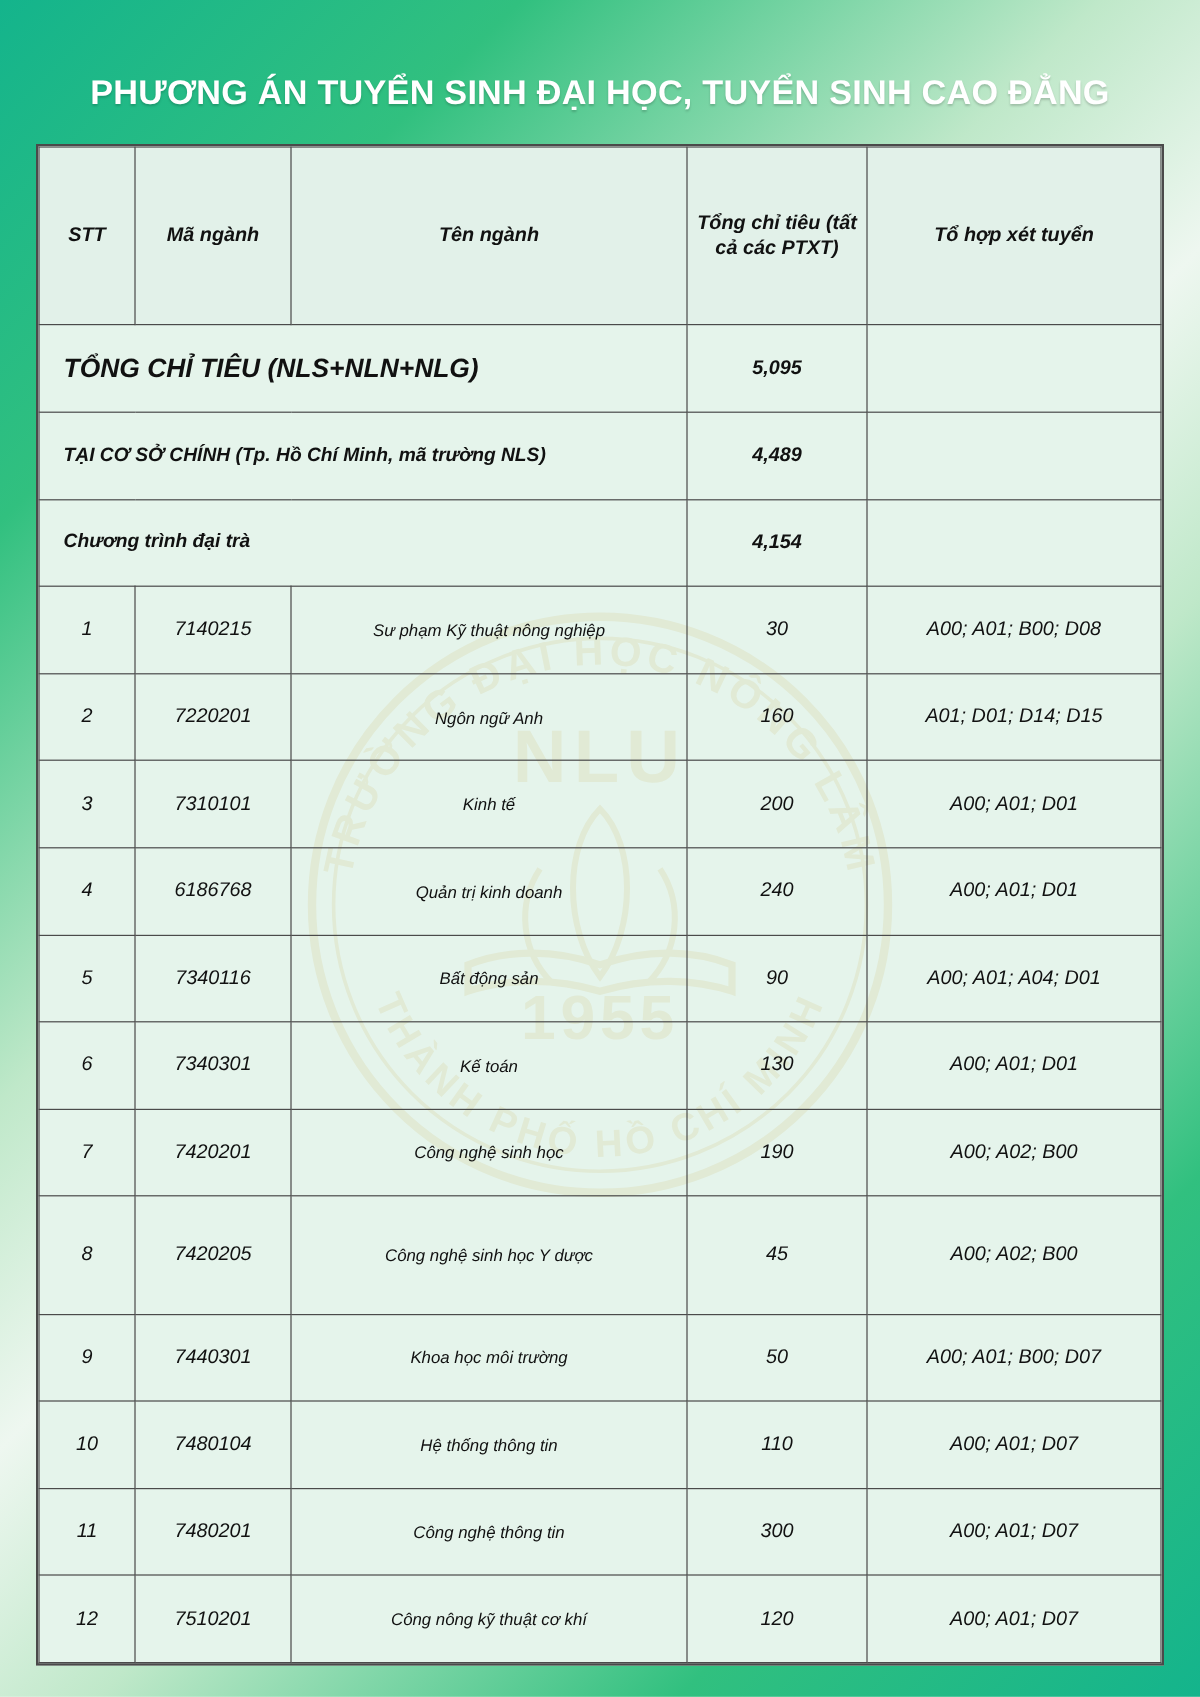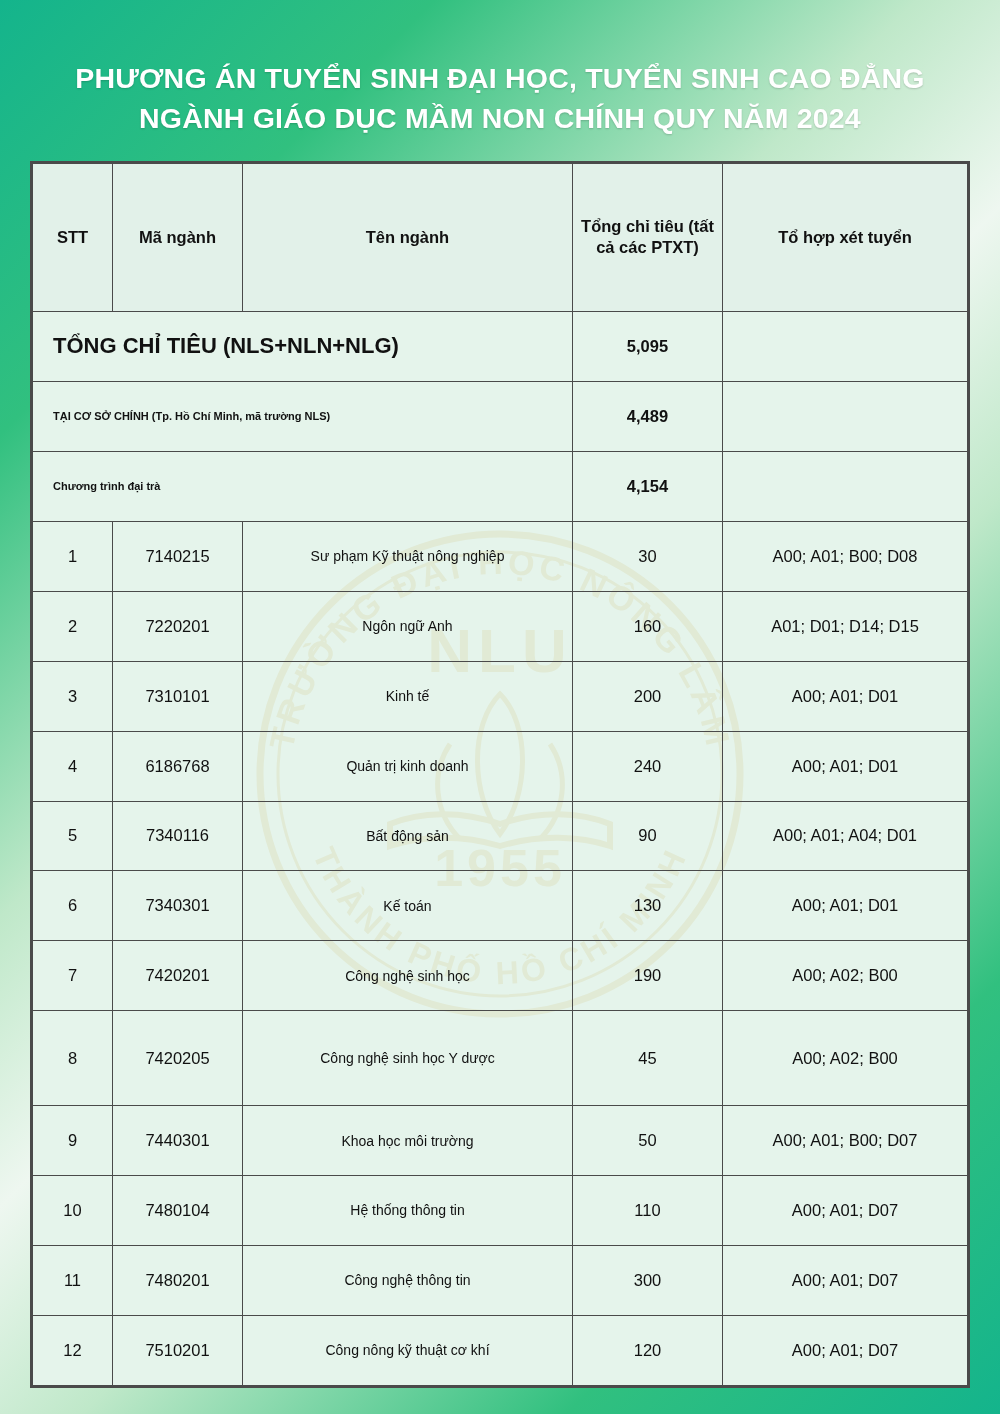--- a/index.html
+++ b/index.html
@@ -54,20 +54,21 @@
     z-index: 0;
   }
   table {
     position: relative;
     z-index: 1;
     width: 100%;
     height: 100%;
     border-collapse: collapse;
     table-layout: fixed;
     background: transparent;
+    font-style: italic;
   }
   th, td {
     border: 1.5px solid #4a4a4a;
     text-align: center;
     vertical-align: middle;
     font-size: 16.5px;
     color: #111;
     padding: 6px 6px;
     background: rgba(226,242,233,0.55);
   }
@@ -87,35 +88,34 @@
   tr.summary td {
     font-weight: bold;
     height: 62px;
   }
   tr.summary td.label {
     text-align: left;
     padding-left: 20px;
     font-size: 22px;
   }
   tr.summary.sub td.label {
-    font-size: 11px;
+    font-size: 16px;
   }
   tr.data td { height: 62px; }
   tr.data.tall td { height: 84px; }
   tr.data td.name { font-size: 14px; }
   td.empty { background: rgba(226,242,233,0.55); }
 </style>
 </head>
 <body>
 
 <div class="page-inner">
 
   <div class="title-block">
     <div class="title-line">PHƯƠNG ÁN TUYỂN SINH ĐẠI HỌC, TUYỂN SINH CAO ĐẲNG</div>
-    <div class="title-line">NGÀNH GIÁO DỤC MẦM NON CHÍNH QUY NĂM 2024</div>
   </div>
 
   <div class="table-wrap">
 
     <svg class="watermark" viewBox="0 0 560 560">
       <defs>
         <path id="arcTop" d="M 70,290 A 210,210 0 0 1 490,290"></path>
         <path id="arcBottom" d="M 80,290 A 200,200 0 0 0 480,290"></path>
       </defs>
       <circle cx="280" cy="280" r="240" fill="none" stroke="#c9b24a" stroke-width="7"></circle>

